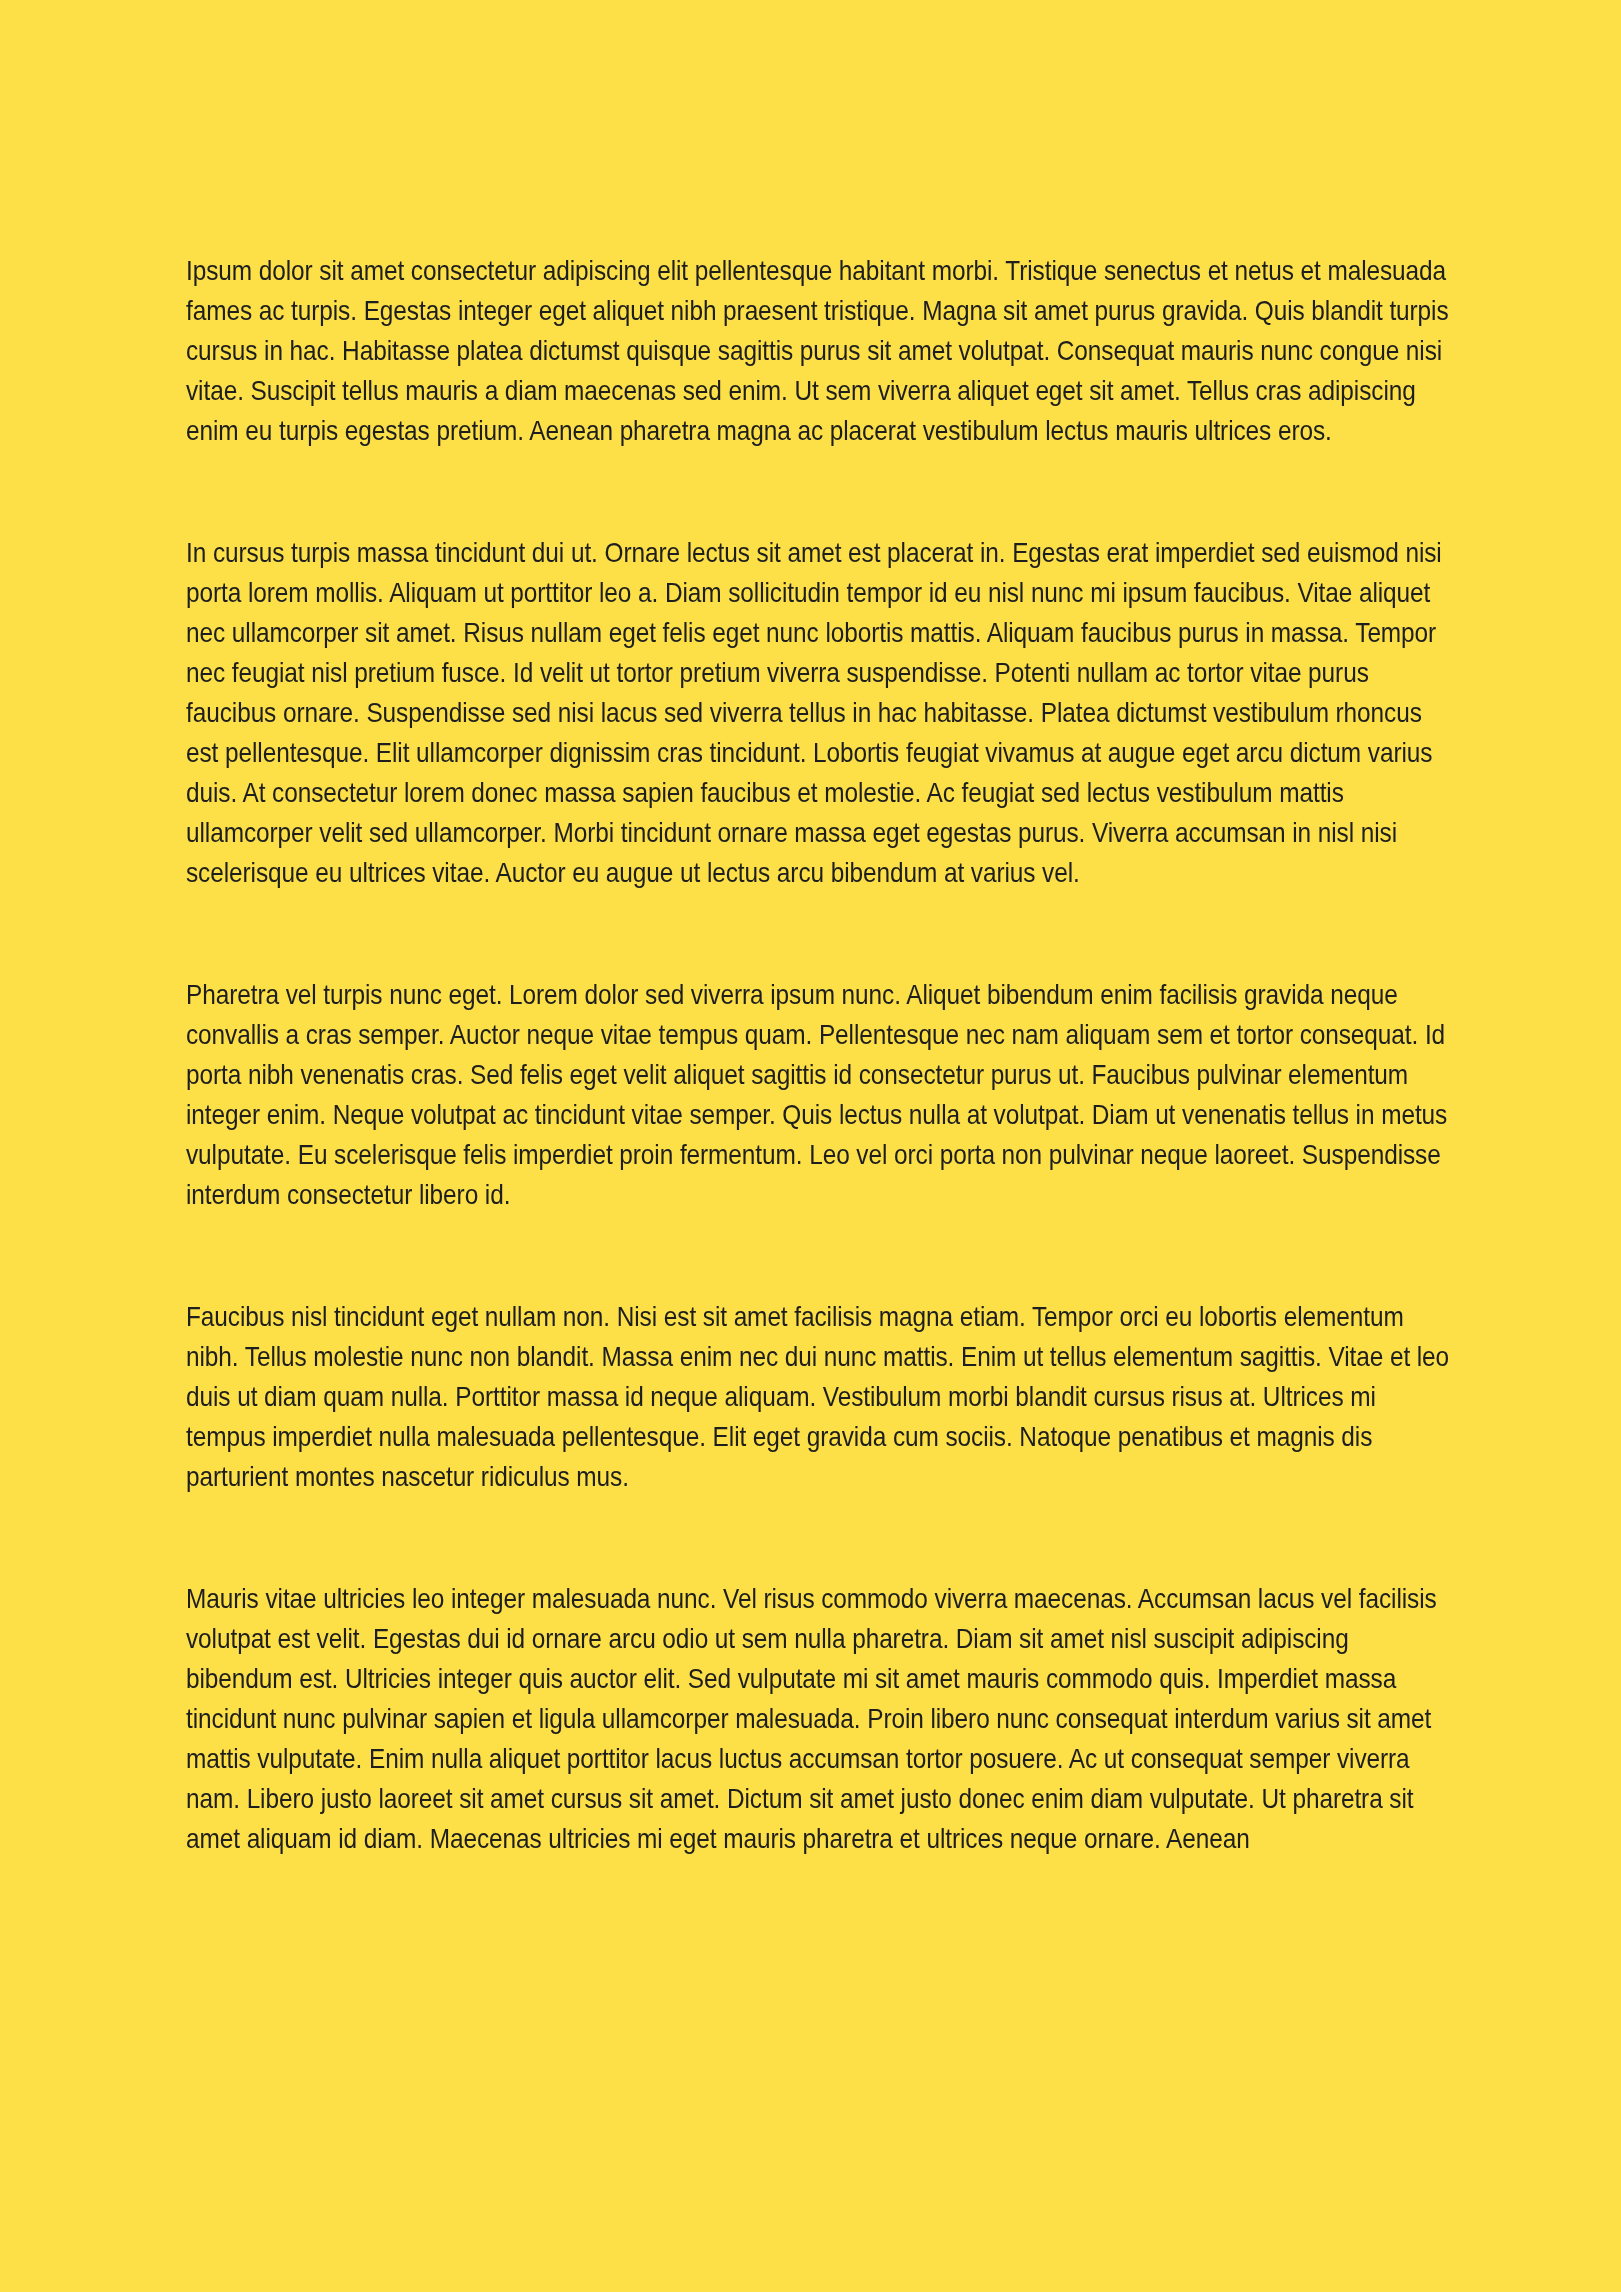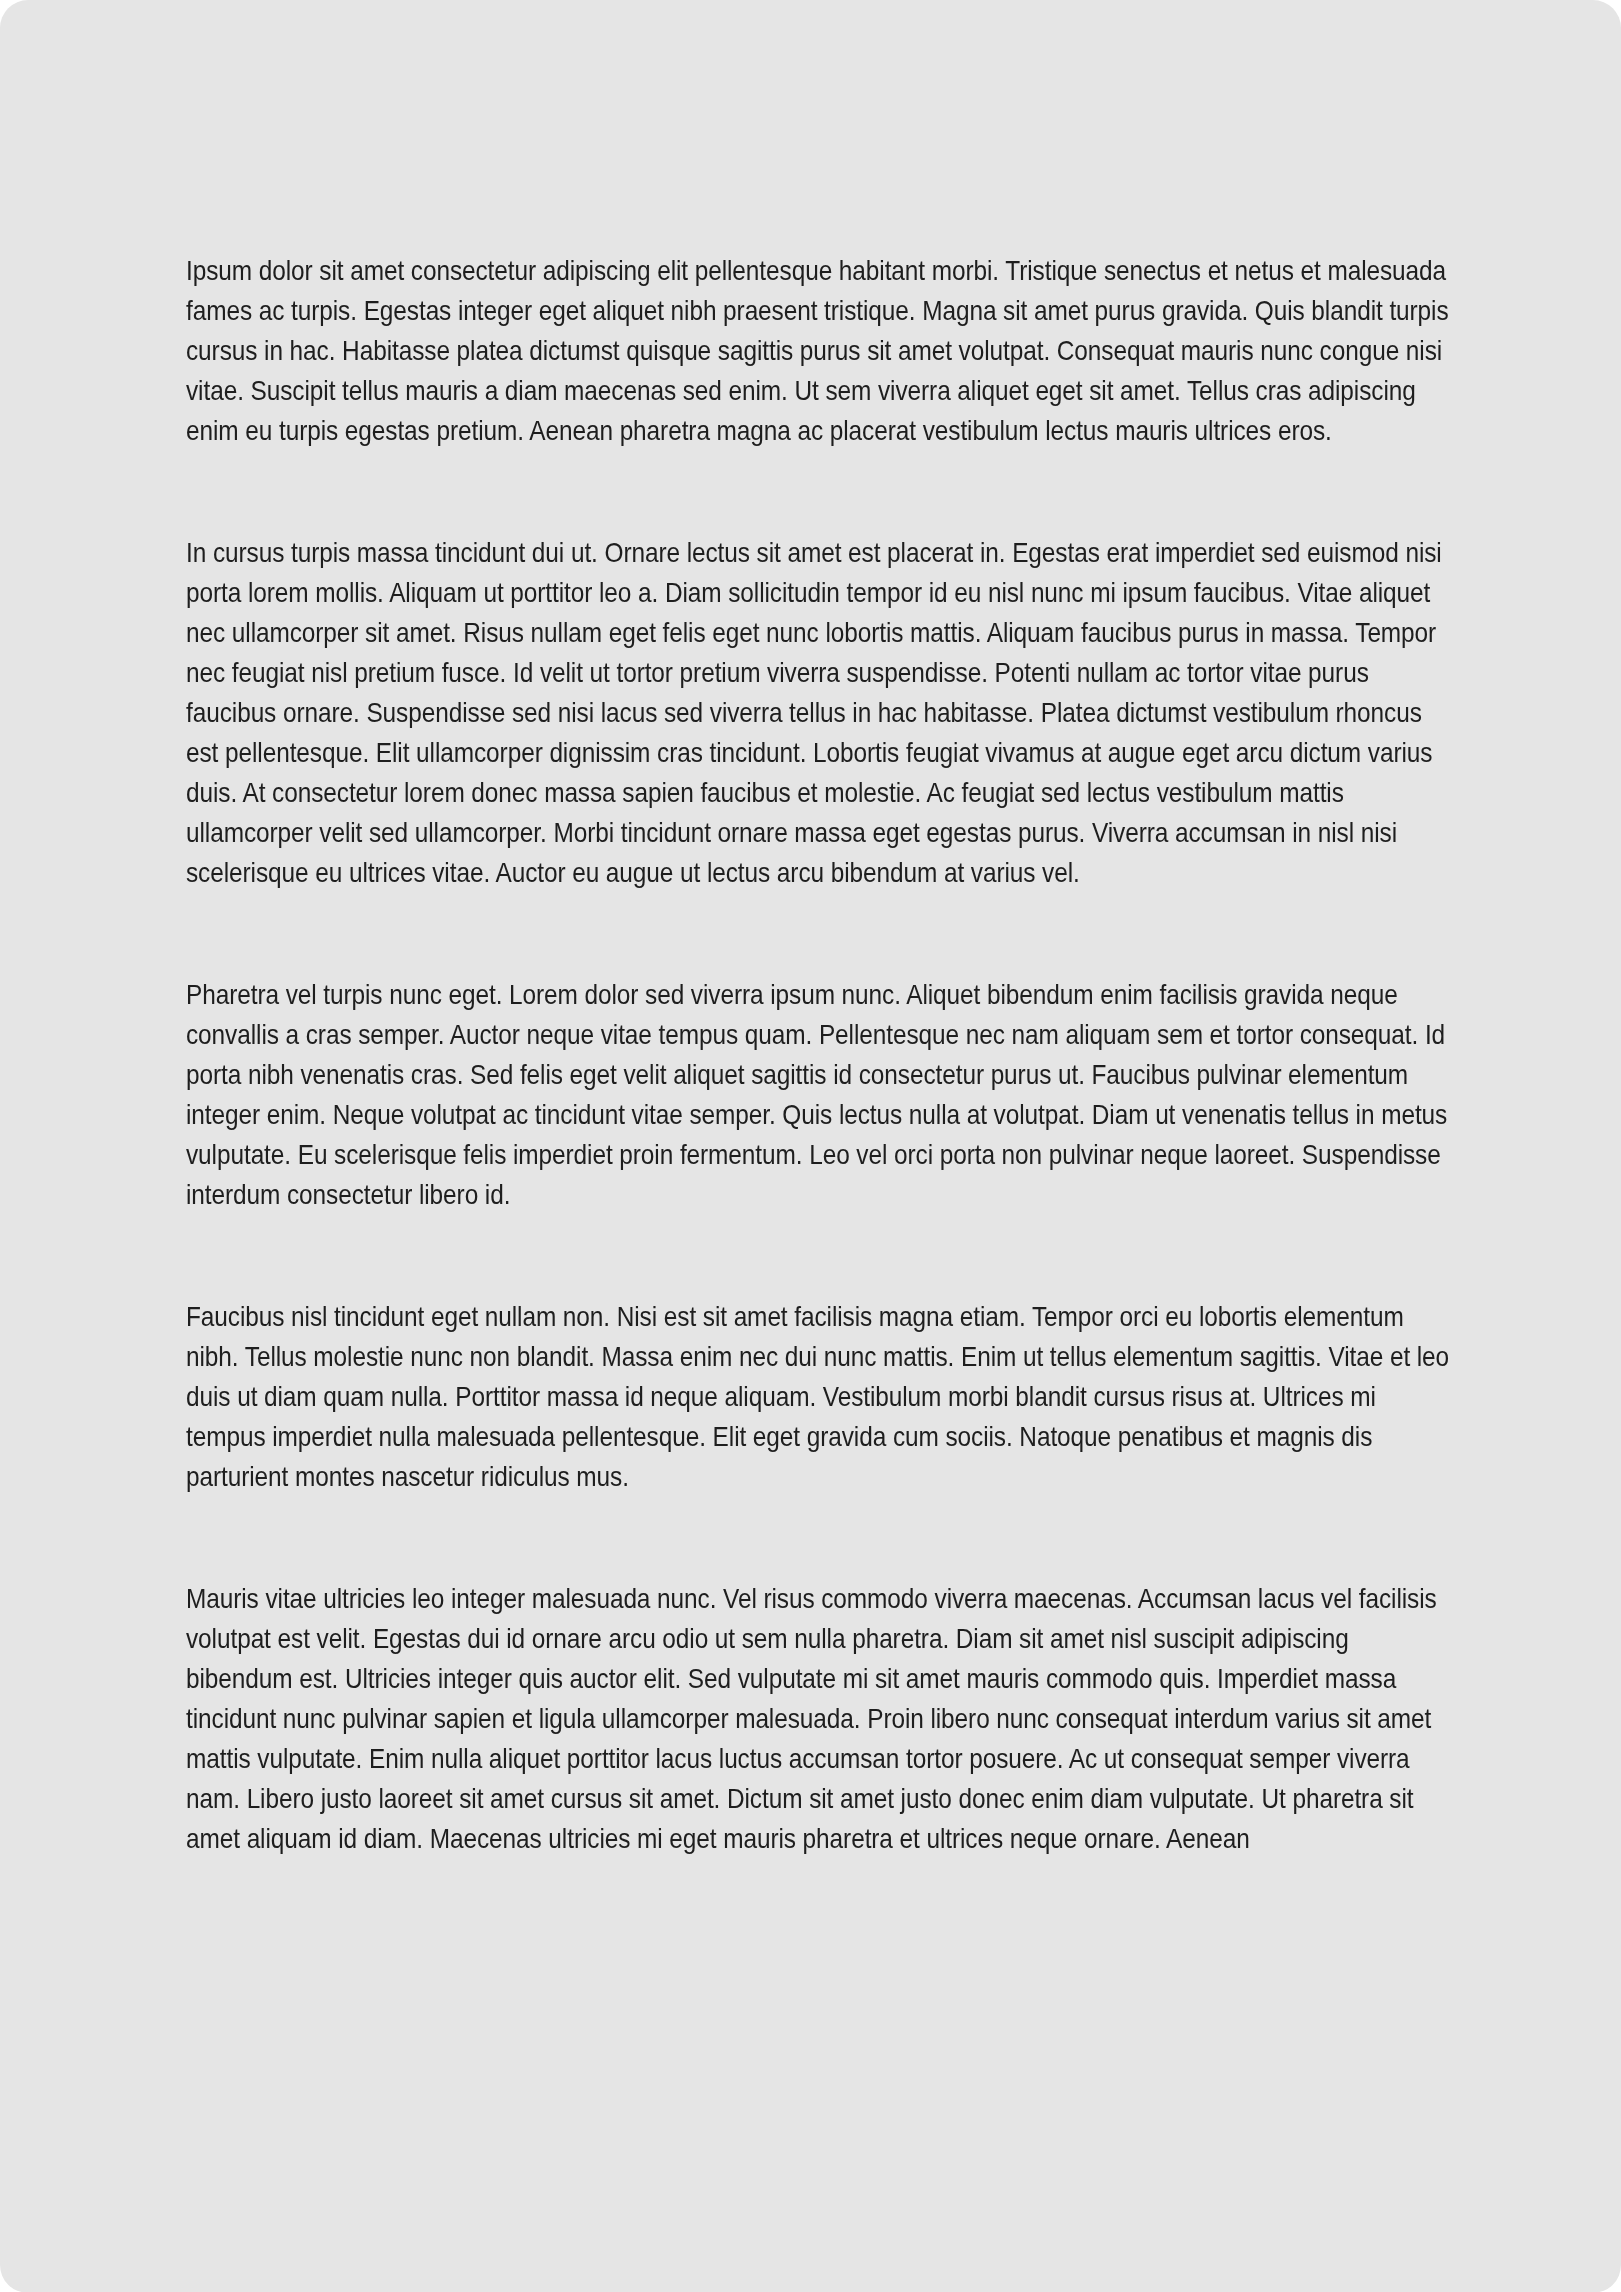--- a/index.html
+++ b/index.html
@@ -10,22 +10,21 @@
   body {
     width: 1621px;
     height: 2293px;
     position: relative;
     overflow: hidden;
     font-family: "Liberation Sans", sans-serif;
   }
   .page {
     position: absolute;
     inset: 0;
-    background: #e5e5e5;
-    border-radius: 28px;
+    background: #fde047;
   }
   .text-column {
     position: absolute;
     left: 186px;
     top: 251px;
     width: 1449px;
     transform: scaleX(0.872);
     transform-origin: left top;
     color: #1e1e1e;
     font-size: 28px;

